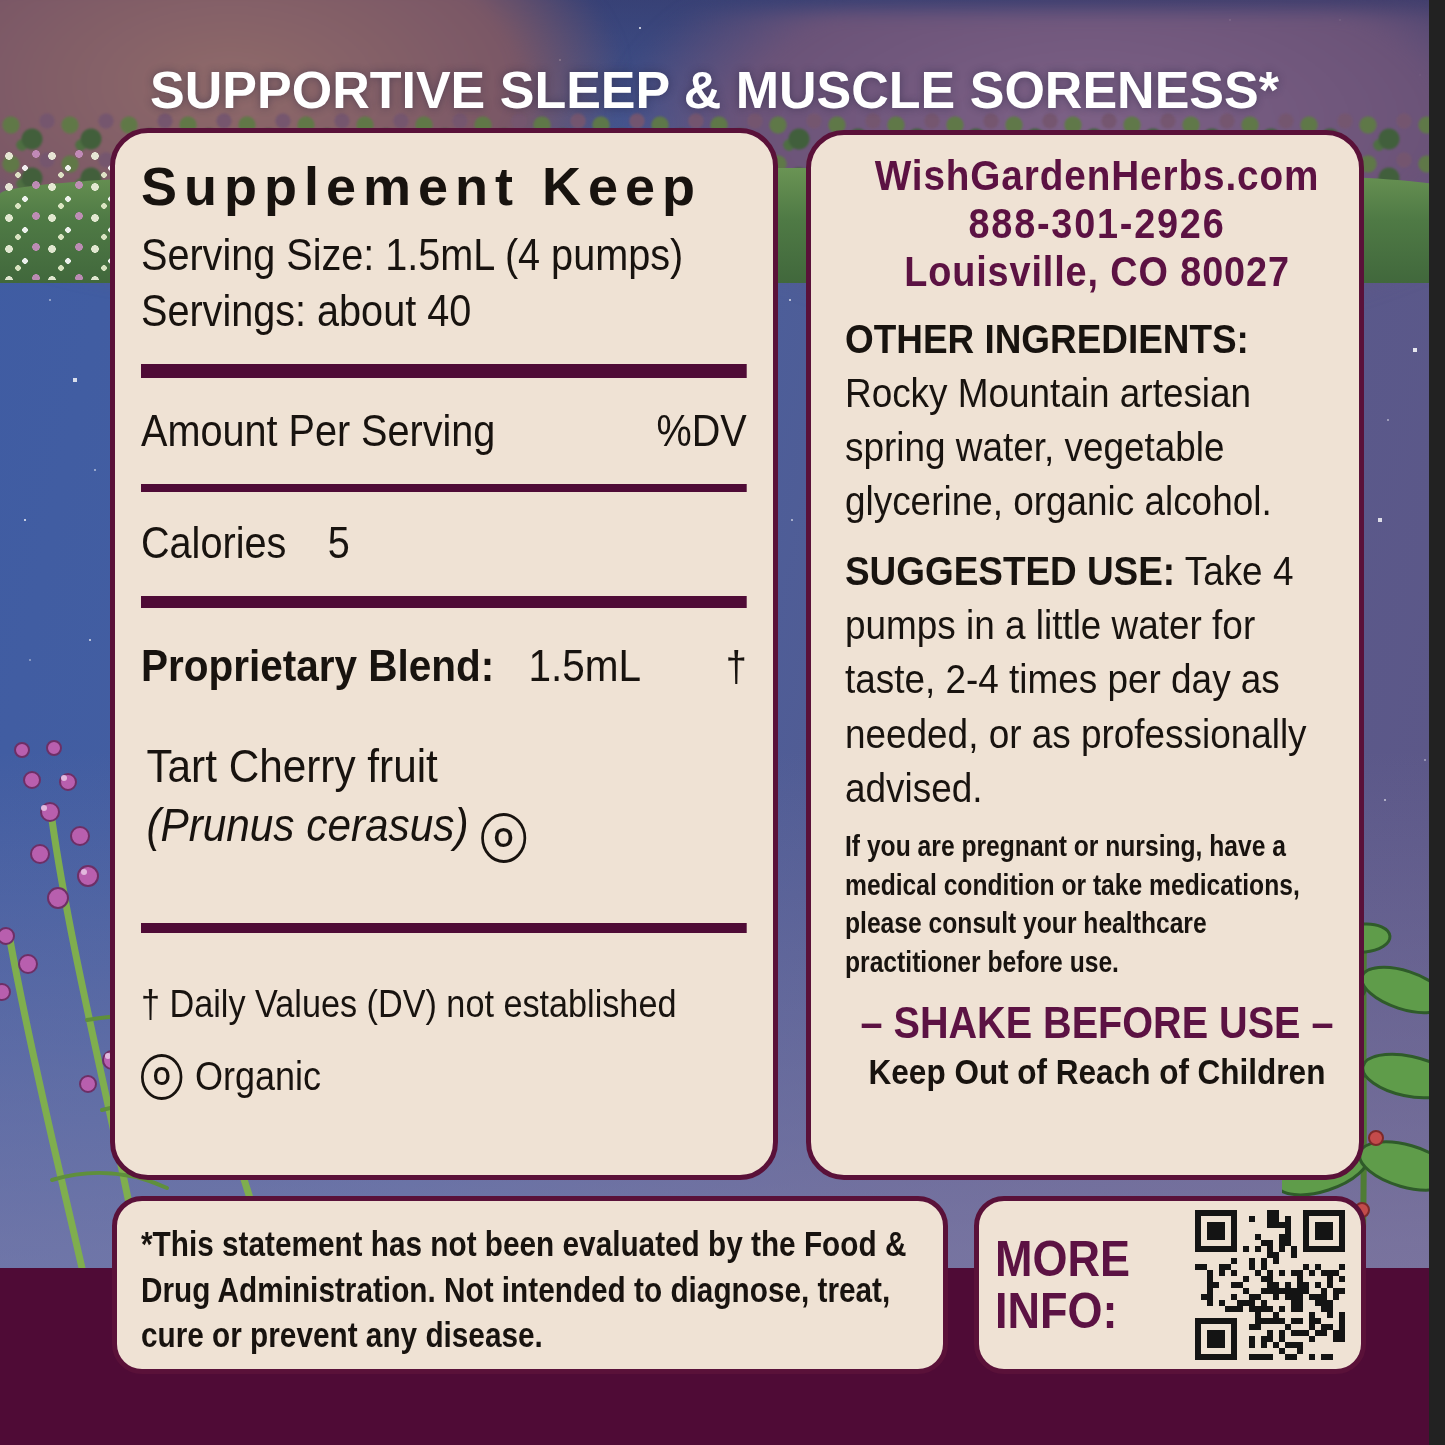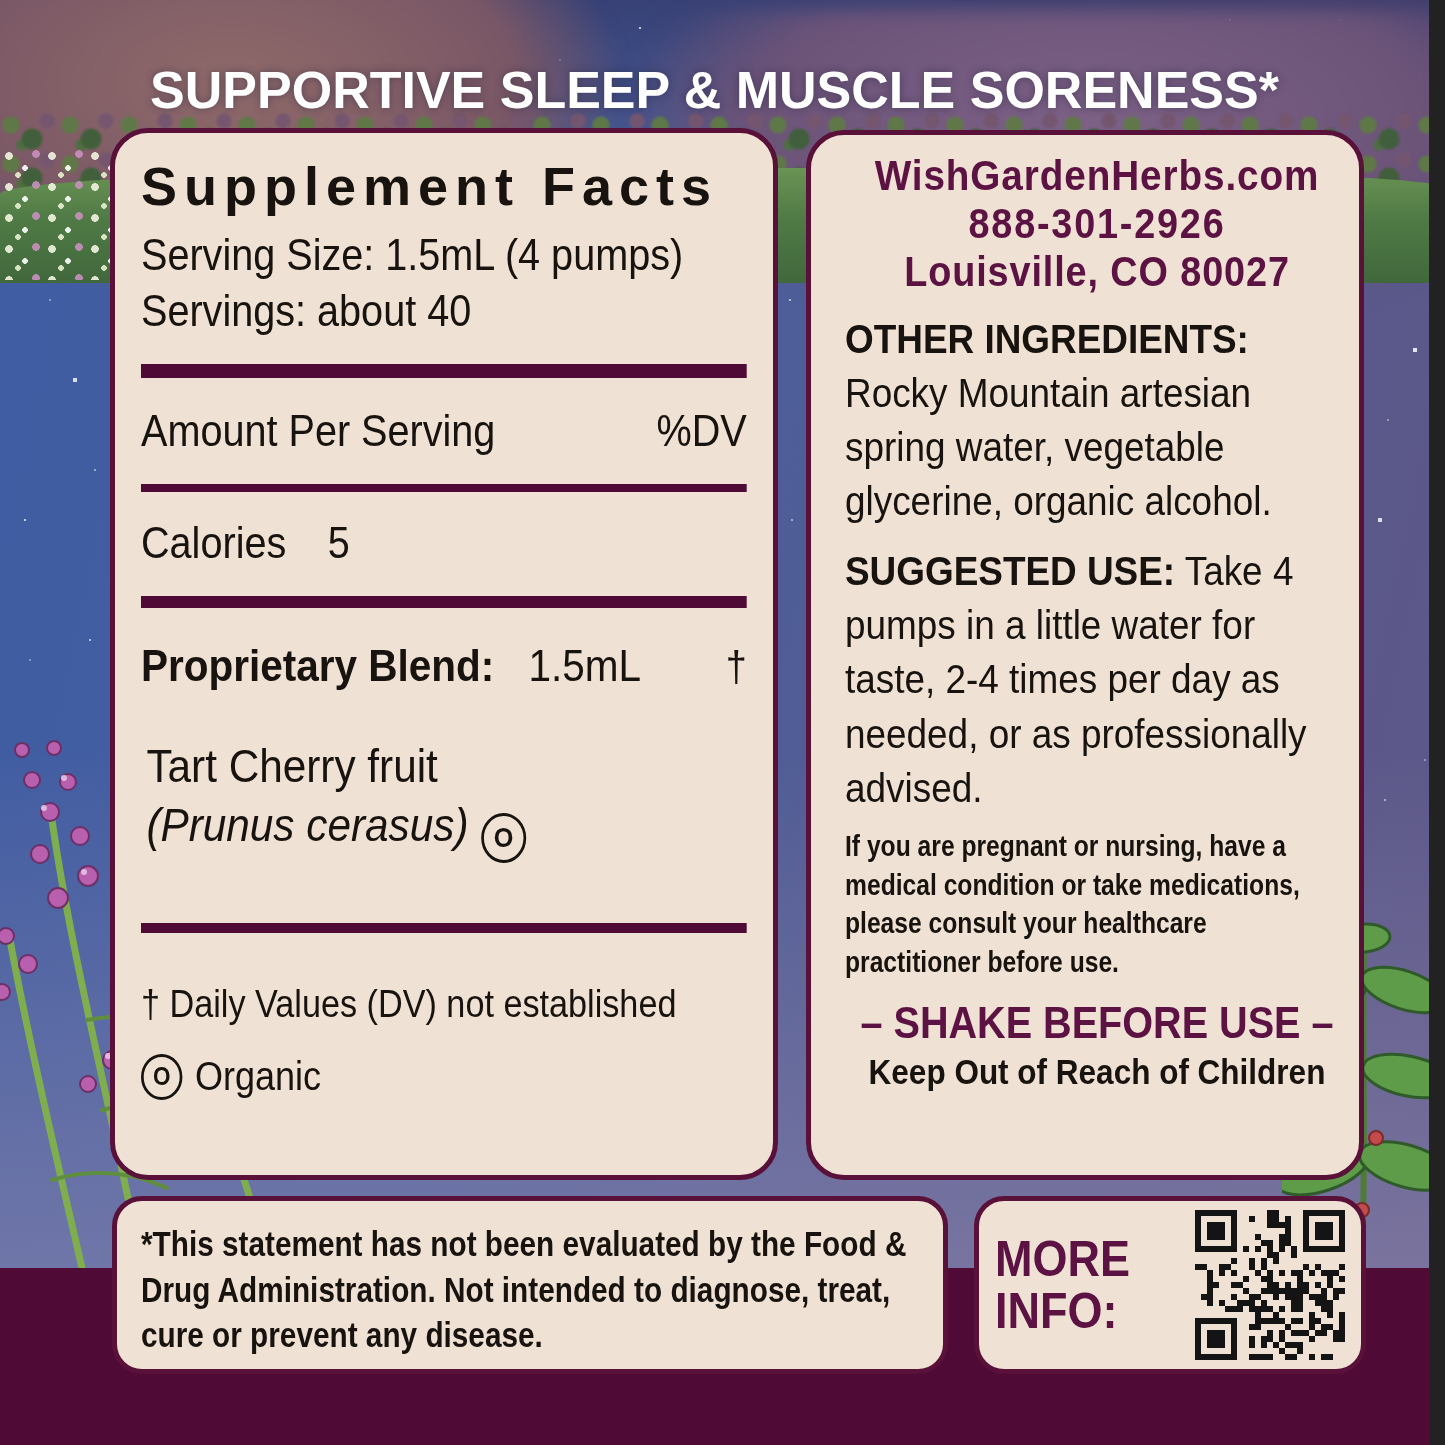--- a/index.html
+++ b/index.html
@@ -189,21 +189,21 @@
         <circle cx="94" cy="258" r="7"></circle>
         <circle cx="80" cy="330" r="7"></circle>
     </g>
   </svg>
 
   <div class="band"></div>
 
   <div class="header-title">SUPPORTIVE SLEEP &amp; MUSCLE SORENESS*</div>
 
   <section class="panel facts">
-    <div class="sf-title">Supplement Facts</div>
+    <div class="sf-title">Supplement Keep</div>
     <div class="cx">
       <div class="sf-line">Serving Size: 1.5mL (4 pumps)</div>
       <div class="sf-line">Servings: about 40</div>
       <div class="bar bar-1"></div>
       <div class="sf-row">
         <span>Amount Per Serving</span>
         <span>%DV</span>
       </div>
       <div class="bar bar-2"></div>
       <div class="sf-cal">

